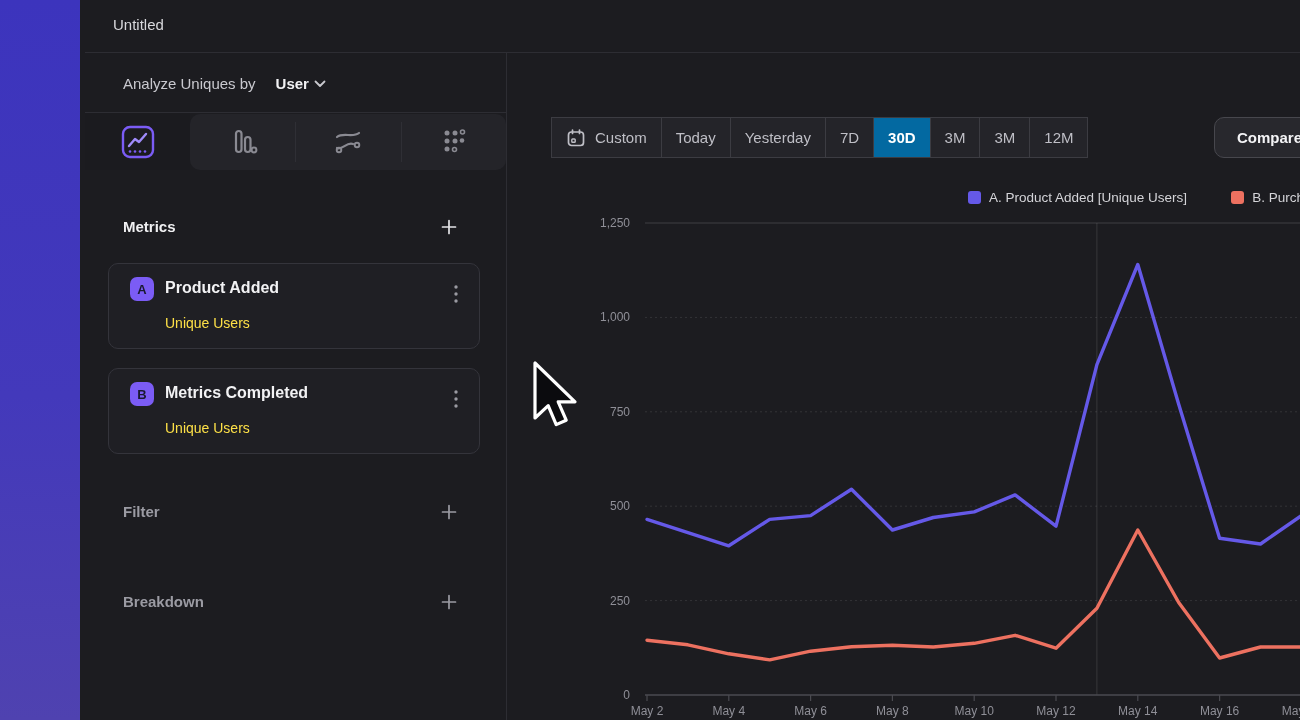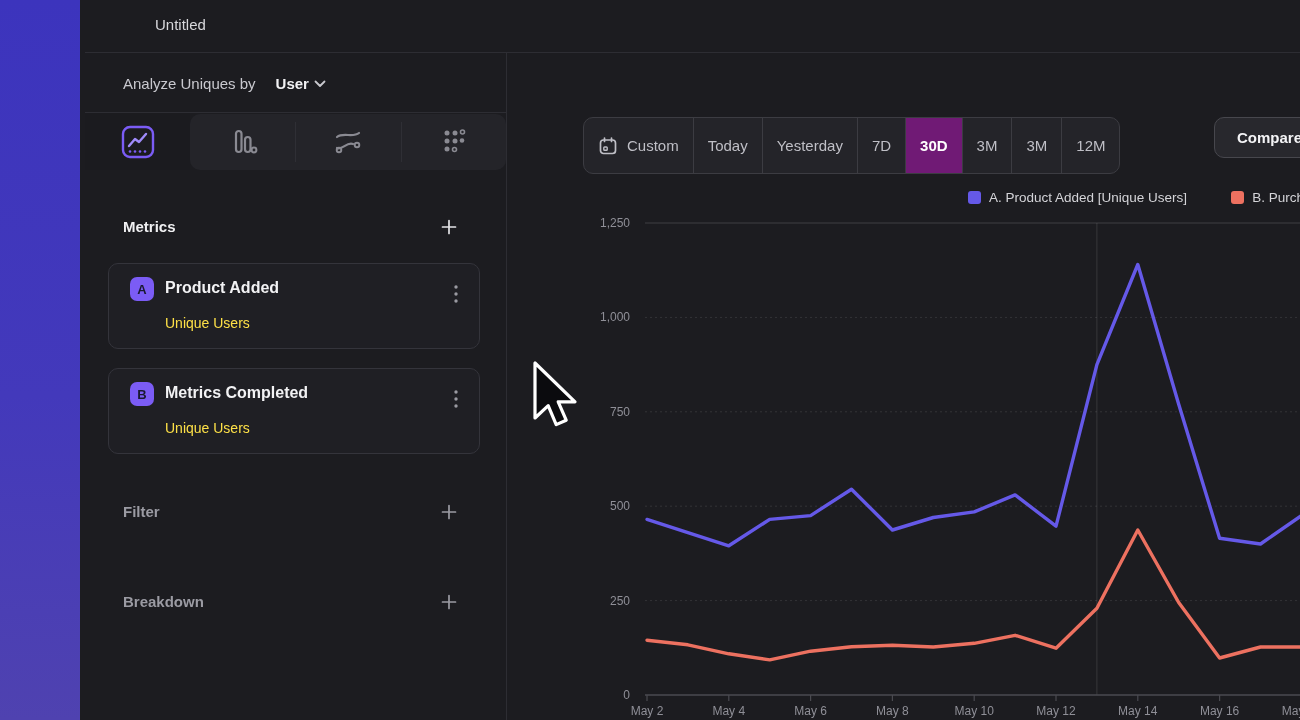--- a/index.html
+++ b/index.html
@@ -10,21 +10,21 @@
     color:#e8e8ea;
     position:relative;
   }
   
   .left-strip {
     position:absolute; left:0; top:0; width:80px; height:720px;
     background:linear-gradient(180deg,#3c34bd 0%,#4339bb 55%,#4f42b0 100%);
   }
   
   .topbar { position:absolute; left:80px; top:0; width:1220px; height:52px; }
-  .doc-title { position:absolute; left:33px; top:16px; font-size:15px; color:#d8d8dc;margin-left:42px; }
+  .doc-title { position:absolute; left:33px; top:16px; font-size:15px; color:#d8d8dc; }
   .divider-h-top { position:absolute; left:85px; top:52px; width:1215px; height:1px; background:#2d2d33; }
   .divider-v-side { position:absolute; left:506px; top:53px; width:1px; height:667px; background:#2d2d33; }
 
   
   .sidebar { position:absolute; left:80px; top:53px; width:426px; height:667px; }
   .analyze-row { position:absolute; left:43px; top:22px; font-size:15px; color:#c9c9cf; display:flex; align-items:center; gap:20px; }
   .analyze-value { color:#f2f2f4; font-weight:bold; display:flex; align-items:center; gap:5px; }
   .divider-h-side { position:absolute; left:5px; top:59px; width:421px; height:1px; background:#2d2d33; }
 
   .tab-strip { position:absolute; left:5px; top:60px; width:421px; height:57px; }
@@ -45,30 +45,30 @@
     position:absolute; left:21px; top:13px; width:24px; height:24px; border-radius:7px;
     background:#7b5cf5; color:#191932; font-weight:bold; font-size:13px;
     display:flex; align-items:center; justify-content:center;
   }
   .metric-title { position:absolute; left:56px; top:15px; font-size:16px; font-weight:bold; color:#f2f2f4; }
   .metric-sub { position:absolute; left:56px; top:51px; font-size:14px; color:#fde047; }
   .kebab { position:absolute; right:14px; top:20px; width:18px; height:20px; display:flex; align-items:center; justify-content:center; cursor:pointer; }
 
   
   .range-control {
-    position:absolute; left:583px; top:117px; height:57px;
-    display:flex; background:#242429; border:1px solid #3c3c42; border-radius:10px; overflow:hidden;
+    position:absolute; left:551px; top:117px; height:41px;
+    display:flex; background:#242429; border:1px solid #3c3c42; border-radius:0; overflow:hidden;
   }
   .range-seg {
     display:flex; align-items:center; justify-content:center; gap:9px;
     font-size:15px; color:#bfbfc6; cursor:pointer; padding:0 14px;
     border-right:1px solid #3c3c42; white-space:nowrap;
   }
   .range-seg:last-child { border-right:none; }
-  .range-seg.selected { background:#701a75; color:#ffffff; font-weight:bold; }
+  .range-seg.selected { background:#0369a1; color:#ffffff; font-weight:bold; }
   .compare-btn {
     position:absolute; left:1214px; top:117px; height:41px; width:110px;
     background:#28282d; border:1px solid #47474d; border-radius:10px;
     color:#f4f4f6; font-weight:bold; font-size:15px;
     display:flex; align-items:center; padding-left:22px; cursor:pointer;
   }
 
   
   .legend { position:absolute; left:944px; top:190px; display:flex; gap:20px; white-space:nowrap; }
   .legend-item { display:flex; align-items:center; gap:8px; font-size:13.5px; color:#d4d4d8;padding-left:24px; }

